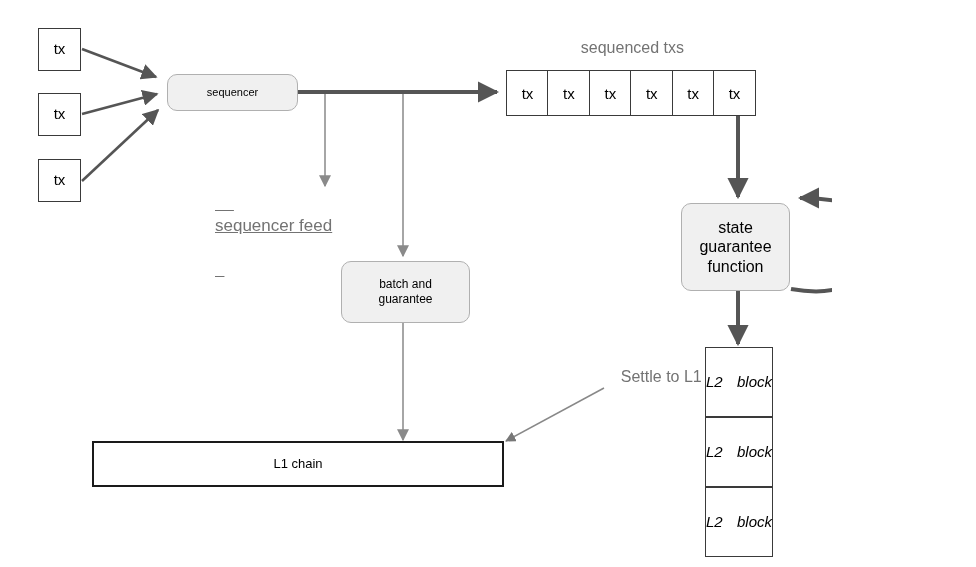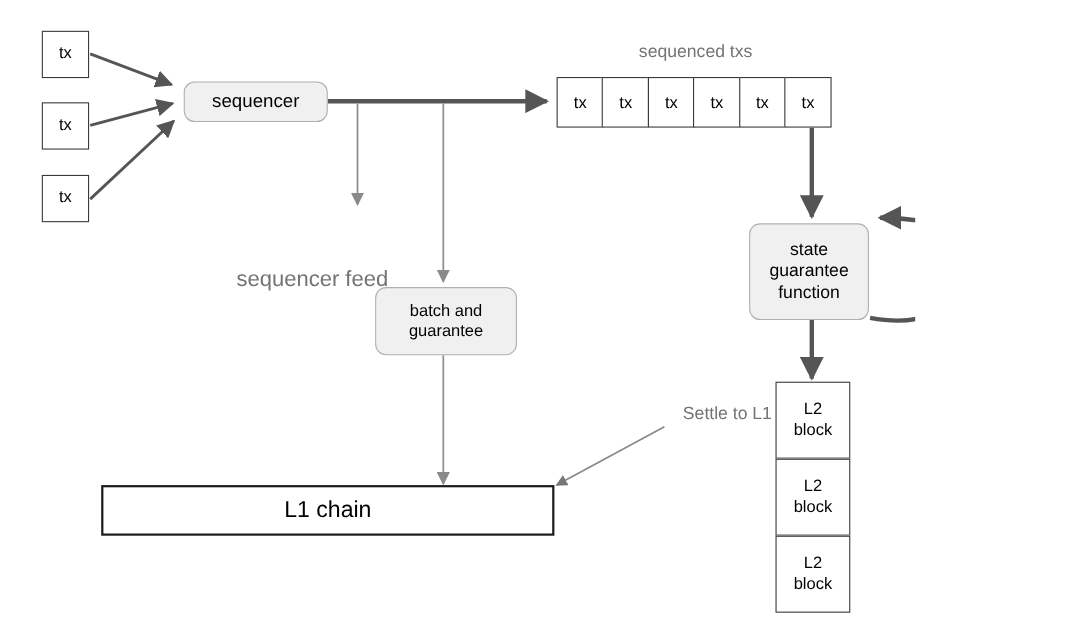--- a/index.html
+++ b/index.html
@@ -82,23 +82,24 @@
     position: absolute;
     display: flex;
     flex-direction: column;
   }
   .l2-cell {
     box-sizing: border-box;
     background: #ffffff;
     border: 1.5px solid #3a3a3a;
     display: flex;
     align-items: center;
-    justify-content: center;
-    flex-direction: column;
+    justify-content: space-between;
+    flex-direction: row;
     line-height: 1.25;
+    font-style: italic;
   }
   .l2-cell + .l2-cell { border-top: none; }
 </style>
 </head>
 <body>
 
 <div id="canvas">
 
   <svg id="svg-layer" viewBox="0 0 976 567" xmlns="http://www.w3.org/2000/svg">
     <defs>
@@ -166,21 +167,21 @@
   <div class="node rect-box" style="left:38px; top:28px; width:43px; height:43px; font-size:15px;">
     <span>tx</span>
   </div>
   <div class="node rect-box" style="left:38px; top:93px; width:43px; height:43px; font-size:15px;">
     <span>tx</span>
   </div>
   <div class="node rect-box" style="left:38px; top:159px; width:43px; height:43px; font-size:15px;">
     <span>tx</span>
   </div>
 
-  <div class="node round-box" style="left:167px; top:74px; width:131px; height:37px; font-size:17px;">
+  <div class="node round-box" style="left:167px; top:74px; width:131px; height:37px; font-size:11px;">
     <span>sequencer</span>
   </div>
 
   <div class="label-text" style="left:563px; top:17px; font-size:16px;">
     <span>sequenced txs</span>
   </div>
 
   <div id="tx-row" style="left:506px; top:70px;">
     <div class="tx-cell" style="width:43px; height:46px; font-size:15px;">
       <span>tx</span>
@@ -195,25 +196,25 @@
       <span>tx</span>
     </div>
     <div class="tx-cell" style="width:43px; height:46px; font-size:15px; margin-left:-1.6px;">
       <span>tx</span>
     </div>
     <div class="tx-cell" style="width:43px; height:46px; font-size:15px; margin-left:-1.6px;">
       <span>tx</span>
     </div>
   </div>
 
-  <div class="label-text" style="left:215px; top:189px; font-size:20px;">
+  <div class="label-text" style="left:215px; top:171px; font-size:17px;text-decoration:underline;">
     <div>sequencer feed</div>
   </div>
 
-  <div class="node round-box" style="left:341px; top:261px; width:129px; height:62px; font-size:15px; flex-direction:column;">
+  <div class="node round-box" style="left:341px; top:261px; width:129px; height:62px; font-size:12px; flex-direction:column;">
     <span>batch and</span>
     <span>guarantee</span>
   </div>
 
   <div class="node round-box" style="left:681px; top:203px; width:109px; height:88px; font-size:16px; flex-direction:column;">
     <span>state</span>
     <span>guarantee</span>
     <span>function</span>
   </div>
 
@@ -233,17 +234,17 @@
     <div class="l2-cell" style="width:68px; height:70px; font-size:15px; border-top:1.5px solid #3a3a3a;">
       <span>L2</span>
       <span>block</span>
     </div>
   </div>
 
   <div class="label-text" style="left:603px; top:346px; font-size:16px;">
     <span>Settle to L1</span>
   </div>
 
-  <div class="node l1-box" style="left:92px; top:441px; width:412px; height:46px; font-size:21px;">
+  <div class="node l1-box" style="left:92px; top:441px; width:412px; height:46px; font-size:13px;">
     <span>L1 chain</span>
   </div>
 
 </div>
 
 </body></html>

